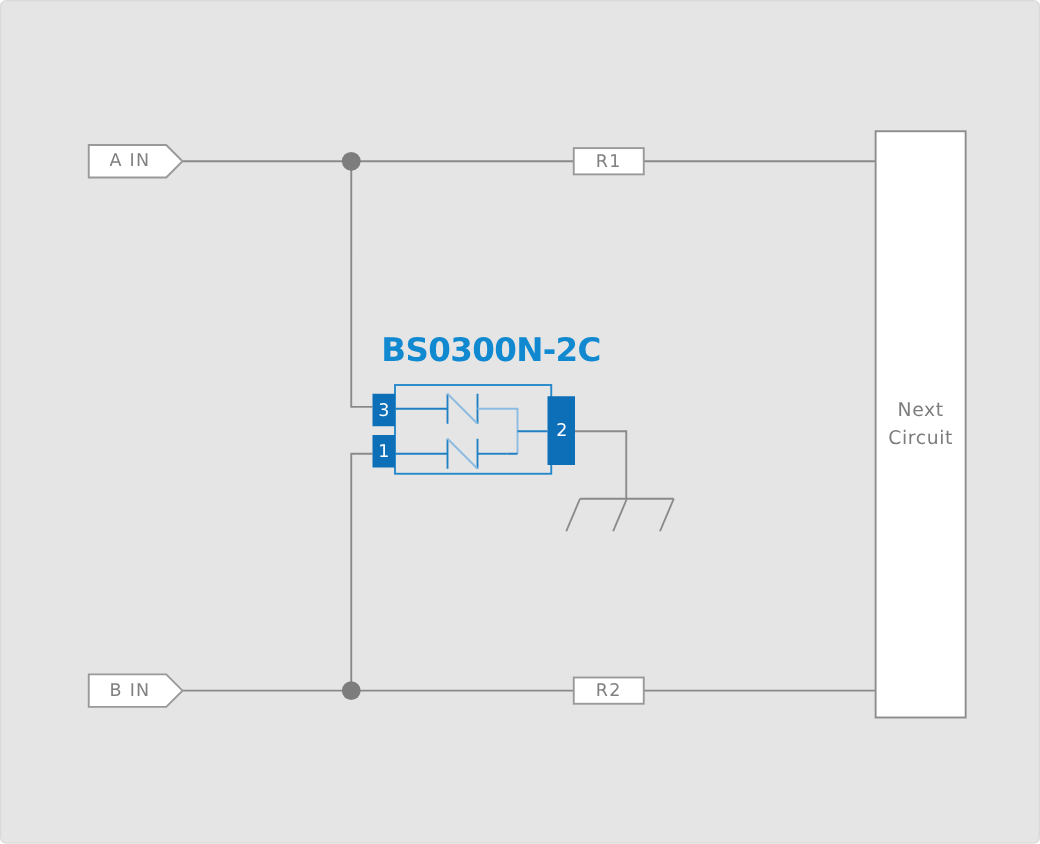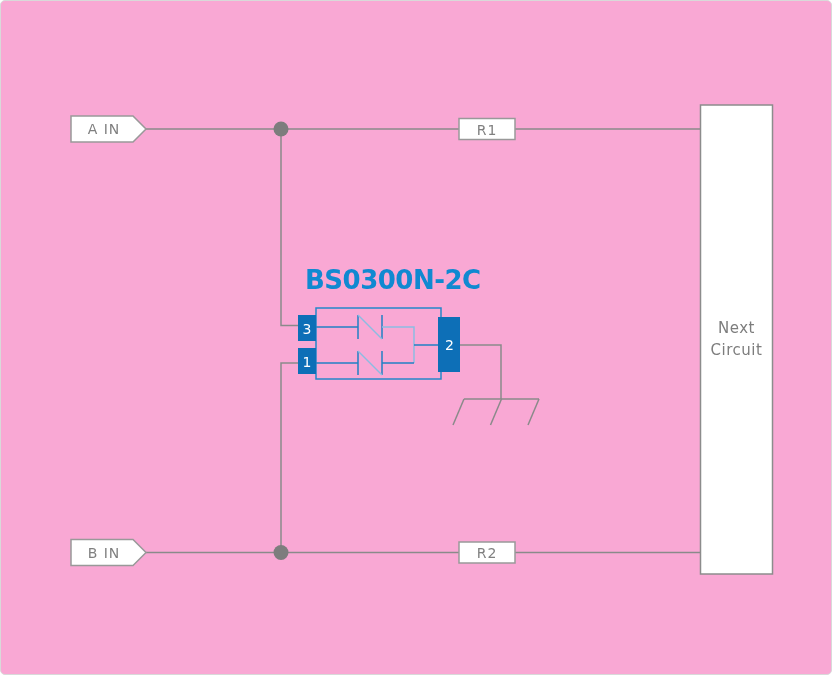--- a/index.html
+++ b/index.html
@@ -1,21 +1,21 @@
 <!DOCTYPE html>
 <html><head>
 <meta charset="utf-8">
 <style>
   html, body { margin: 0; padding: 0; background: #ffffff; }
   .canvas {
     position: relative;
     width: 832px;
     height: 675px;
     box-sizing: border-box;
-    background: #f9a8d4;
+    background: #e5e5e5;
     border: 1px solid #d9d9d9;
     border-radius: 5px;
     overflow: hidden;
     font-family: "DejaVu Sans", "Liberation Sans", sans-serif;
   }
   svg { position: absolute; inset: 0; display: block; }
   text { font-family: "DejaVu Sans", "Liberation Sans", sans-serif; }
   .port-label, .res-label {
     font-size: 14px;
     fill: #808080;

